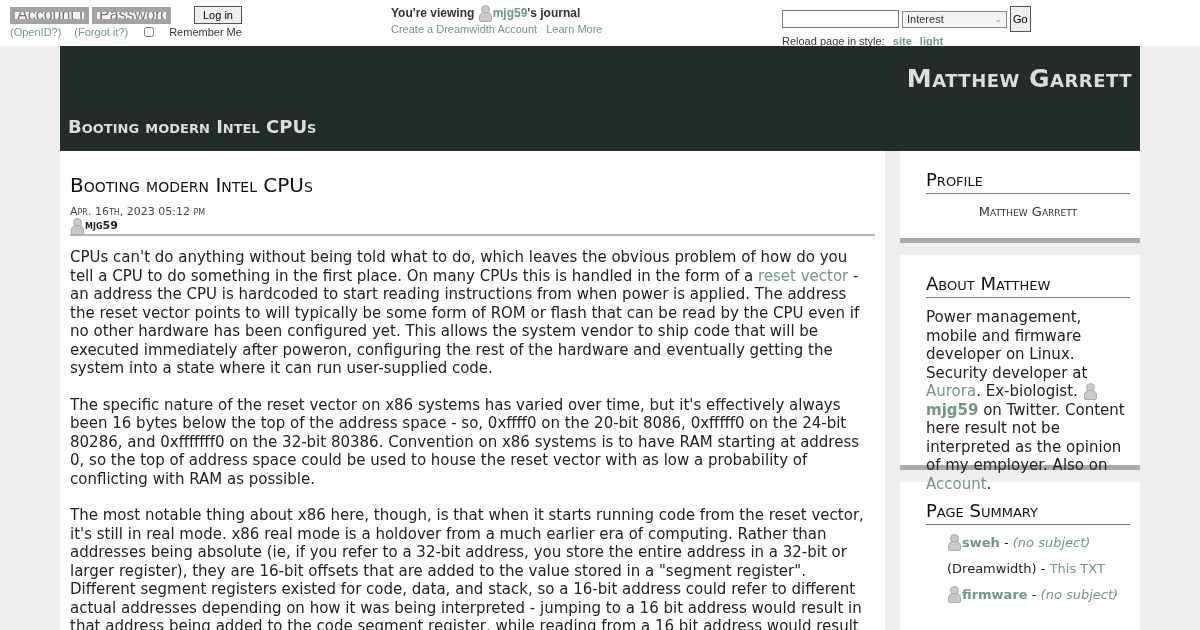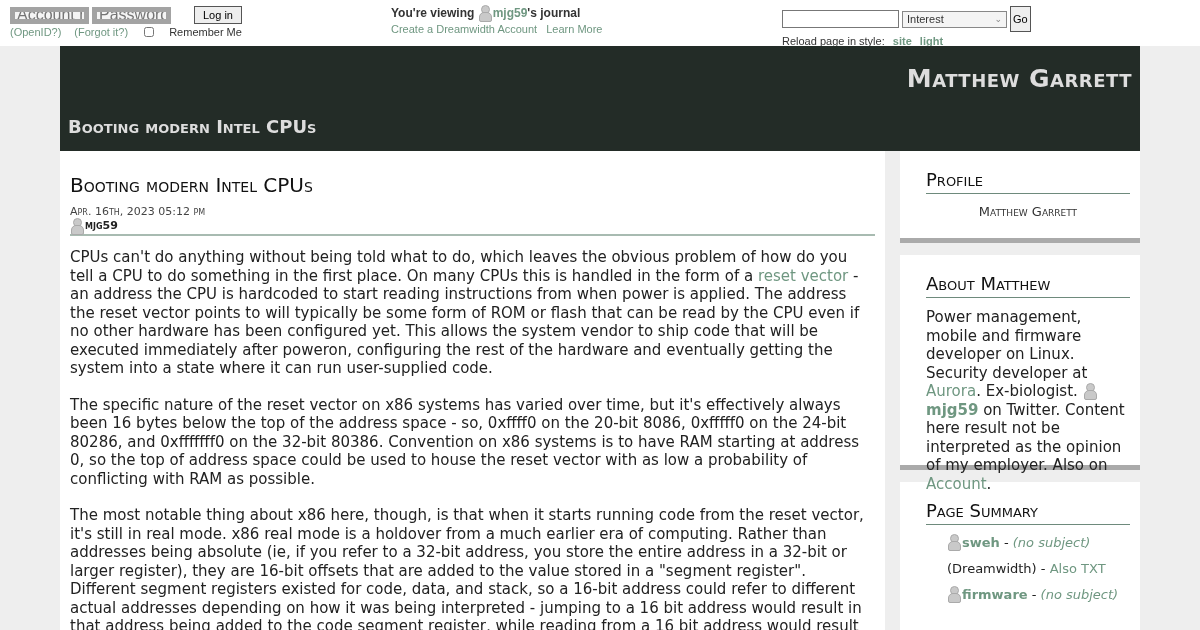--- a/index.html
+++ b/index.html
@@ -141,20 +141,20 @@
     <div class="text"><span>Power management, mobile and firmware developer on Linux. Security developer at </span><a href="#">Aurora</a><span>. Ex-biologist. </span><span class="user-icon"></span><a href="#" class="user">mjg59</a><span> on Twitter. Content here result not be interpreted as the opinion of my employer. Also on </span><a href="#">Account</a><span>.</span></div>
   </div>
 
   <div class="widget w-summary">
     <h2>Page Summary</h2>
     <ul>
       <li>
         <span class="user-icon"></span><a href="#" class="u">sweh</a><span> - </span><a href="#" class="ns">(no subject)</a>
       </li>
       <li>
-        <span>(Dreamwidth)</span><span> - </span><a href="#">Also TXT</a>
+        <span>(Dreamwidth)</span><span> - </span><a href="#">This TXT</a>
       </li>
       <li>
         <span class="user-icon"></span><a href="#" class="u">firmware</a><span> - </span><a href="#" class="ns">(no subject)</a>
       </li>
     </ul>
   </div>
 </div>
 
 </body></html>

